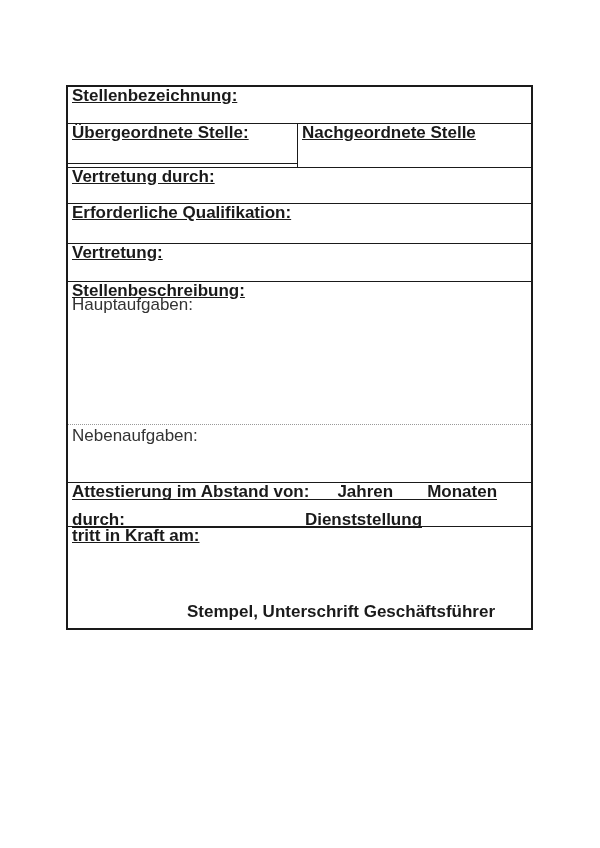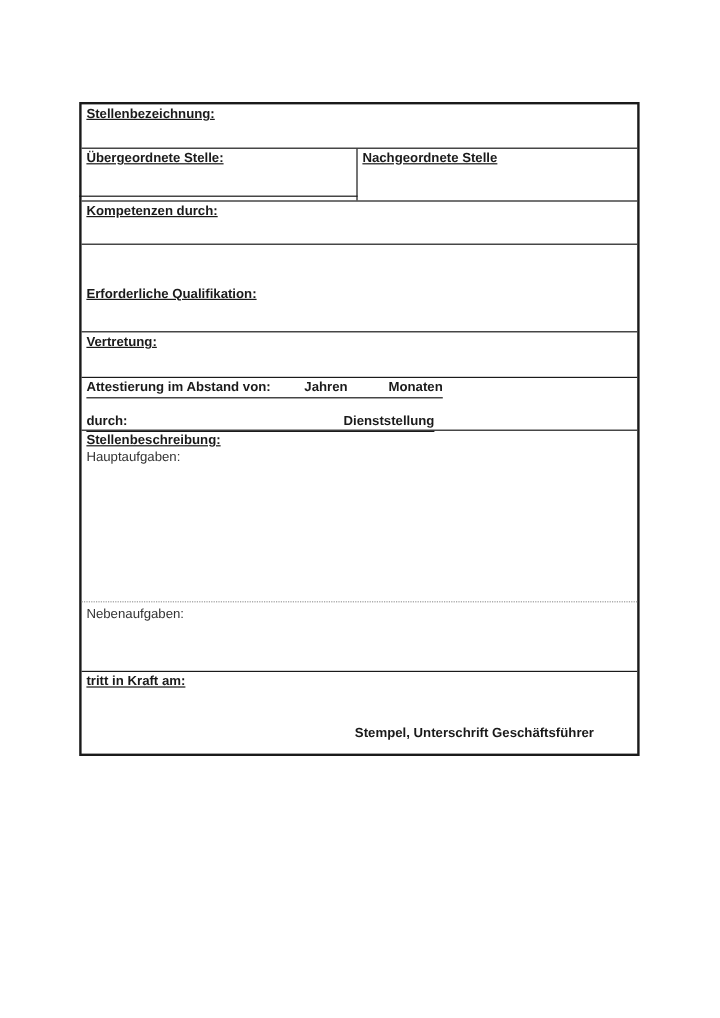--- a/index.html
+++ b/index.html
@@ -4,21 +4,21 @@
 <style>
   * { margin: 0; padding: 0; box-sizing: border-box; }
   html, body { background: #ffffff; }
   .page {
     position: relative;
     width: 544px;
     height: 848px;
     background: #ffffff;
     color: #1a1a1a;
     font-family: "Liberation Sans", sans-serif;
-    font-size: 11px;
+    font-size: 17px;
     line-height: 13px;
     overflow: hidden;
   }
   .form {
     position: absolute;
     left: 66px;
     top: 85px;
     width: 467px;
     height: 545px;
     border: 2px solid #1a1a1a;
@@ -30,21 +30,21 @@
     position: relative;
     border-bottom: 1.5px solid #1a1a1a;
     padding: 2px 4px 0 4px;
     display: flex;
     flex-direction: column;
   }
   .row:last-child { border-bottom: none; }
   .r1 { height: 37px; }
   .r2 { height: 44px; padding: 0; flex-direction: row; }
   .r3 { height: 36px; }
-  .r4 { height: 40px; margin-top: 33px; }
+  .r4 { height: 40px; }
   .r5 { height: 38px; }
   .r6 { height: 44px; }
   .r7 { height: 201px; }
   .r8 { flex: 1; }
   .lbl {
     font-weight: bold;
     text-decoration: underline;
     display: inline-block;
     align-self: flex-start;
     white-space: nowrap;
@@ -122,50 +122,50 @@
         <span class="lbl">Übergeordnete Stelle:</span>
         <div class="field"></div>
       </div>
       <div class="cell-b">
         <span class="lbl">Nachgeordnete Stelle</span>
         <div class="field"></div>
       </div>
     </div>
 
     <div class="row r3">
-      <span class="lbl">Kompetenzen durch:</span>
+      <span class="lbl">Vertretung durch:</span>
       <div class="field"></div>
     </div>
 
     <div class="row r4">
       <span class="lbl">Erforderliche Qualifikation:</span>
       <div class="field"></div>
     </div>
 
     <div class="row r5">
       <span class="lbl">Vertretung:</span>
       <div class="field"></div>
     </div>
 
+    <div class="row r7">
+      <span class="lbl">Stellenbeschreibung:</span>
+      <span class="plain haupt-label">Hauptaufgaben:</span>
+      <div class="haupt-field"></div>
+      <div class="dotted-divider"></div>
+      <span class="plain neben-label">Nebenaufgaben:</span>
+      <div class="neben-field"></div>
+    </div>
+
     <div class="row r6">
       <span class="ul-line">
         <span>Attestierung im Abstand von:</span><span class="gap gap-years"></span><span>Jahren</span><span class="gap gap-months"></span><span>Monaten</span>
       </span>
       <span class="ul-line durch-line">
         <span>durch:</span><span class="gap gap-durch"></span><span>Dienststellung</span>
       </span>
-    </div>
-
-    <div class="row r7">
-      <span class="lbl">Stellenbeschreibung:</span>
-      <span class="plain haupt-label">Hauptaufgaben:</span>
-      <div class="haupt-field"></div>
-      <div class="dotted-divider"></div>
-      <span class="plain neben-label">Nebenaufgaben:</span>
-      <div class="neben-field"></div>
     </div>
 
     <div class="row r8">
       <span class="lbl">tritt in Kraft am:</span>
       <div class="tritt-field"></div>
       <span class="stempel">Stempel, Unterschrift Geschäftsführer</span>
     </div>
 
   </div>
 </div>

